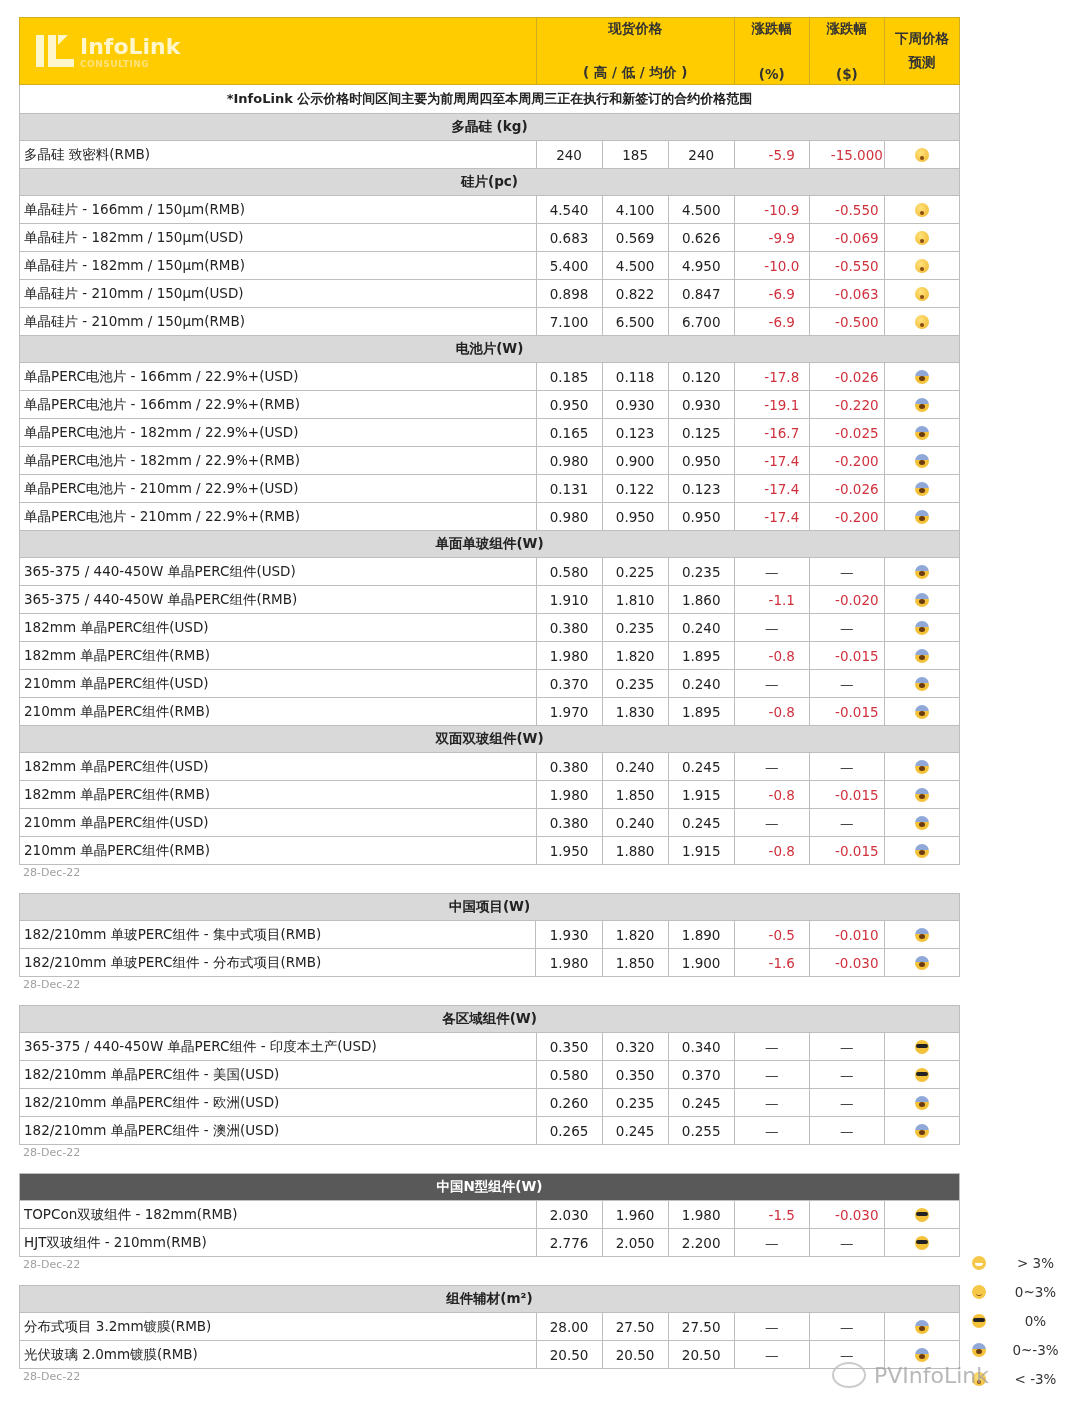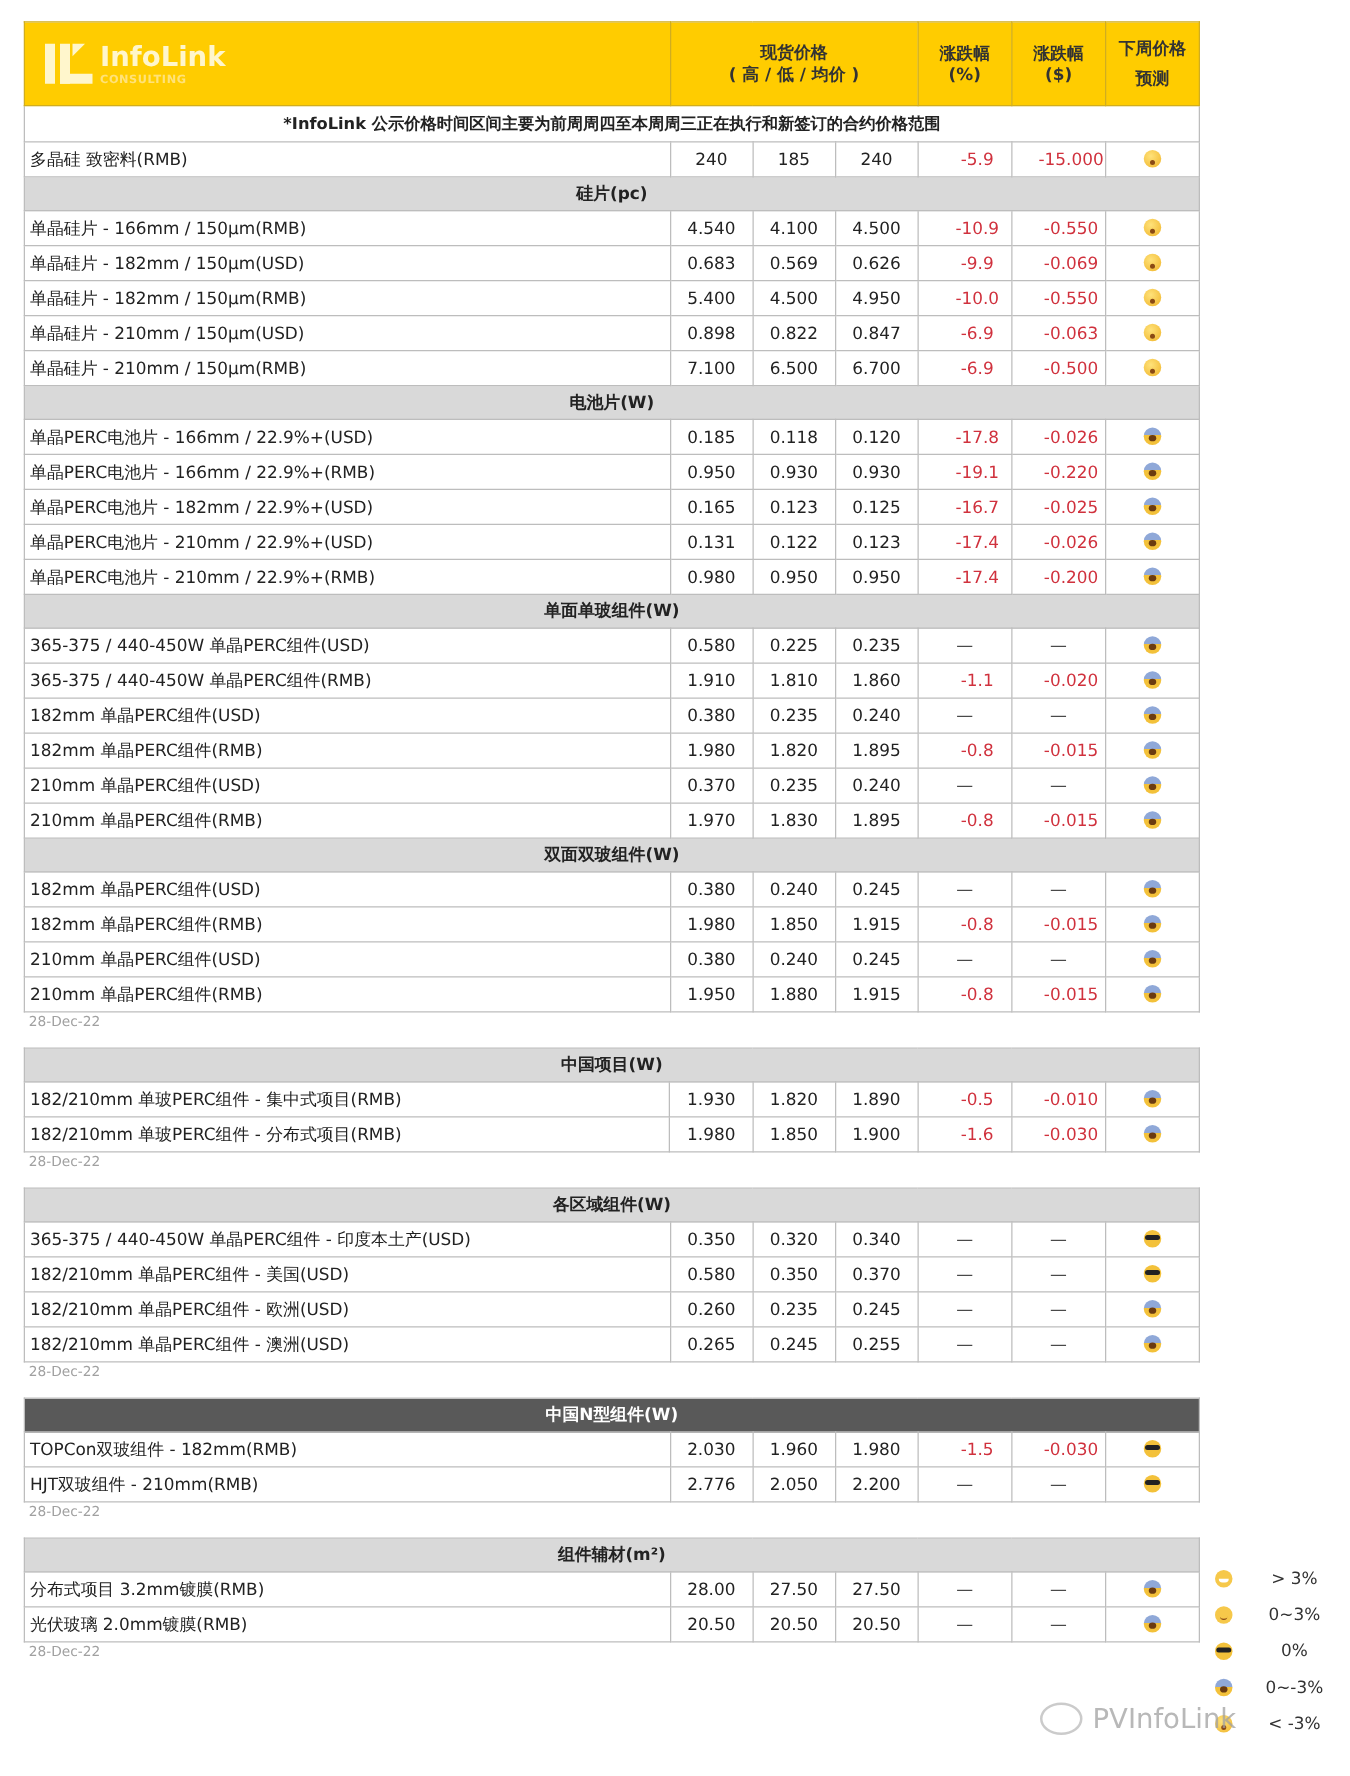--- a/index.html
+++ b/index.html
@@ -25,21 +25,21 @@
   tr.note td { background: #ffffff; text-align: center; font-weight: bold; font-size: 13px; height: 28px; }
   .logo { display: flex; align-items: center; padding-left: 16px; height: 66px; text-align: left; }
   .logo-mark { position: relative; width: 40px; height: 36px; }
   .logo-mark .b1 { position: absolute; left: 0; top: 2px; width: 8px; height: 32px; background: #fff6cc; }
   .logo-mark .b2 { position: absolute; left: 12px; top: 2px; width: 8px; height: 32px; background: #fff6cc; }
   .logo-mark .b3 { position: absolute; left: 12px; top: 26px; width: 26px; height: 8px; background: #fff6cc; }
   .logo-mark .b4 { position: absolute; left: 22px; top: 2px; width: 0; height: 0; border-left: 10px solid #fff6cc; border-bottom: 10px solid transparent; }
   .logo-text { display: flex; flex-direction: column; margin-left: 4px; margin-top: 4px; }
   .logo-title { color: #fff6cc; font-size: 22px; font-weight: bold; line-height: 22px; }
   .logo-sub { color: #ffe27a; font-size: 9px; line-height: 12px; letter-spacing: 0.5px; }
-  .hdr-two { display: flex; flex-direction: column; justify-content: center; height: 62px; align-items: center; }
+  .hdr-two { display: flex; flex-direction: column; justify-content: space-between; height: 62px; align-items: center; }
   .date { font-size: 11px; color: #a0a0a0; height: 16px; line-height: 16px; padding-left: 4px; }
   .spacer { height: 12px; }
   .emo { display: inline-block; width: 14px; height: 14px; border-radius: 50%; position: relative; vertical-align: middle; }
   .emo.wow { background: radial-gradient(circle at 40% 35%, #ffe27a, #f0b429); }
   .emo.wow::after { content: ""; position: absolute; left: 5px; top: 8px; width: 4px; height: 4px; border-radius: 50%; background: #8a4a14; }
   .emo.scream { background: linear-gradient(#8fa8d8 0%, #8fa8d8 45%, #f3c13a 45%, #f3c13a 100%); }
   .emo.scream::after { content: ""; position: absolute; left: 4px; top: 6px; width: 6px; height: 5px; border-radius: 50%; background: #6b3b10; }
   .emo.cool { background: #f3c13a; }
   .emo.cool::after { content: ""; position: absolute; left: 1px; top: 4px; width: 12px; height: 4px; background: #222; border-radius: 2px; }
   .emo.smile { background: #f6c84a; }
@@ -104,20 +104,23 @@
           <th>
             <div class="hdr-two" style="justify-content:center;gap:6px;">
               <span>下周价格</span>
               <span>预测</span>
             </div>
           </th>
         </tr>
         <tr class="note">
           <td colspan="7">*InfoLink 公示价格时间区间主要为前周周四至本周周三正在执行和新签订的合约价格范围</td>
         </tr>
+        <tr class="sect">
+          <td colspan="7">多晶硅 (kg)</td>
+        </tr>
         <tr class="row">
           <td class="name">多晶硅 致密料(RMB)</td>
           <td class="num">240</td>
           <td class="num">185</td>
           <td class="num">240</td>
           <td class="chg">-5.9</td>
           <td class="chg">-15.000</td>
           <td class="fc"><span class="emo wow"></span></td>
         </tr>
         <tr class="sect">
@@ -189,20 +192,29 @@
           <td class="chg">-0.220</td>
           <td class="fc"><span class="emo scream"></span></td>
         </tr>
         <tr class="row">
           <td class="name">单晶PERC电池片 - 182mm / 22.9%+(USD)</td>
           <td class="num">0.165</td>
           <td class="num">0.123</td>
           <td class="num">0.125</td>
           <td class="chg">-16.7</td>
           <td class="chg">-0.025</td>
+          <td class="fc"><span class="emo scream"></span></td>
+        </tr>
+        <tr class="row">
+          <td class="name">单晶PERC电池片 - 182mm / 22.9%+(RMB)</td>
+          <td class="num">0.980</td>
+          <td class="num">0.900</td>
+          <td class="num">0.950</td>
+          <td class="chg">-17.4</td>
+          <td class="chg">-0.200</td>
           <td class="fc"><span class="emo scream"></span></td>
         </tr>
         <tr class="row">
           <td class="name">单晶PERC电池片 - 210mm / 22.9%+(USD)</td>
           <td class="num">0.131</td>
           <td class="num">0.122</td>
           <td class="num">0.123</td>
           <td class="chg">-17.4</td>
           <td class="chg">-0.026</td>
           <td class="fc"><span class="emo scream"></span></td>

